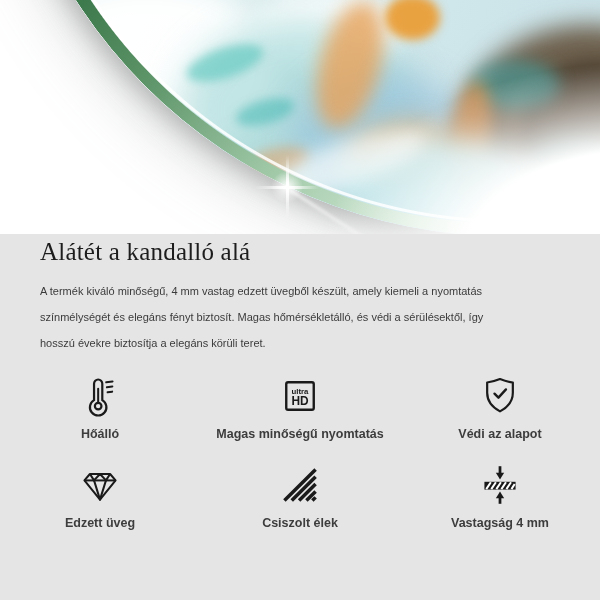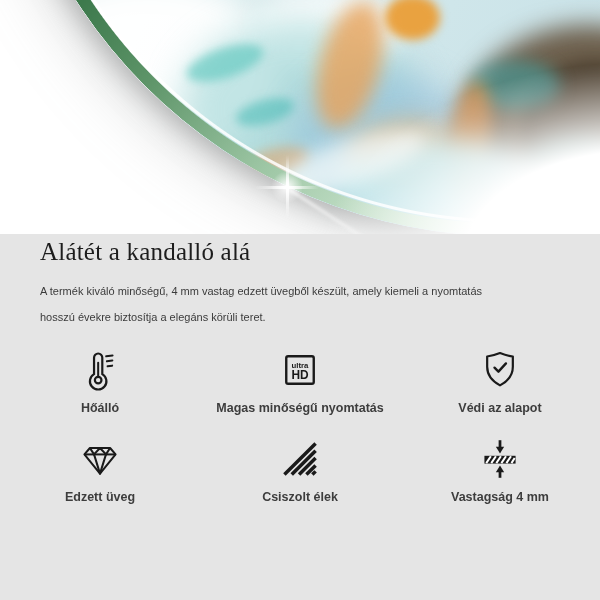--- a/index.html
+++ b/index.html
@@ -93,20 +93,21 @@
     <div class="hero-fade"></div>
   </div>
 
   <div class="content">
     <div class="text-wrap">
       <h1>
         <span>Alátét a kandalló alá</span><br>
       </h1>
       <div class="desc">
         <div>A termék kiváló minőségű, 4 mm vastag edzett üvegből készült, amely kiemeli a nyomtatás</div>
+        <div>színmélységét és elegáns fényt biztosít. Magas hőmérsékletálló, és védi a sérülésektől, így</div>
         <div>hosszú évekre biztosítja a elegáns körüli teret.</div>
       </div>
     </div>
 
     <div class="features">
 
       <div class="feature">
         <div class="icon-wrap">
           <svg width="44" height="44" viewBox="0 0 48 48" fill="none" stroke="#1a1a1a" stroke-width="2.4" stroke-linecap="round">
             <path d="M22 6 a4.5 4.5 0 0 1 4.5 4.5 V28.5 a9 9 0 1 1 -9 0 V10.5 A4.5 4.5 0 0 1 22 6 Z"></path>

